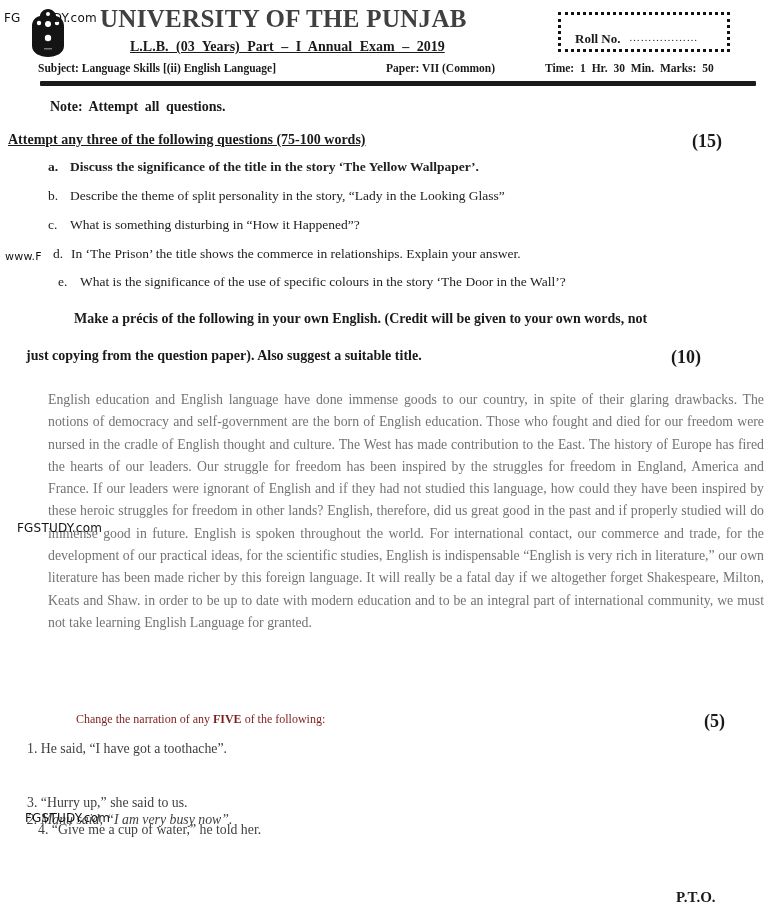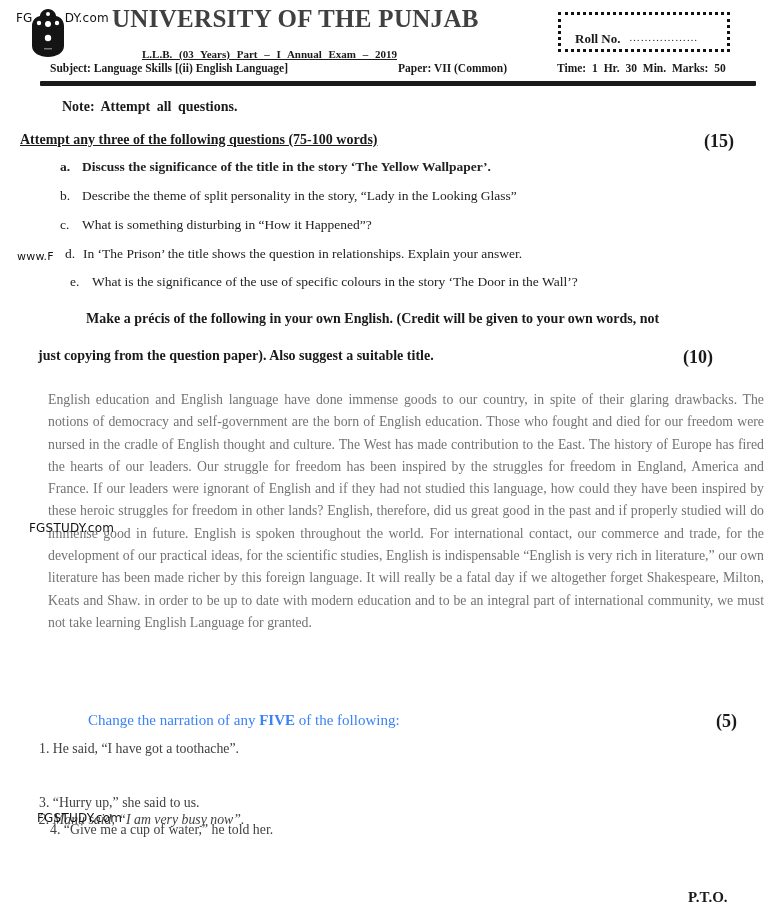--- a/index.html
+++ b/index.html
@@ -1,25 +1,25 @@
 <!DOCTYPE html>
 <html><head>
   <meta charset="utf-8">
   <style>
     * { margin: 0; padding: 0; box-sizing: border-box; }
     html, body { width: 775px; height: 920px; background: #ffffff; overflow: hidden; }
     body { position: relative; font-family: "Liberation Serif", serif; color: #1a1a1a; }
 
-    .abs { position: absolute; white-space: nowrap; margin-left: 12px; }
+    .abs { position: absolute; white-space: nowrap; }
 
     
     .logo { position: absolute; left: 30px; top: 8px; width: 36px; height: 50px; }
     .wm { font-family: "DejaVu Sans", sans-serif; font-weight: normal; color: #111; font-size: 12px; letter-spacing: 0.2px; }
     .uni-title { left: 100px; top: 5px; font-size: 25px; font-weight: bold; letter-spacing: 0.3px; color: #404040; }
-    .exam-line { left: 130px; top: 48px; font-size: 11px; font-weight: bold; text-decoration: underline; word-spacing: 4px; }
+    .exam-line { left: 130px; top: 39px; font-size: 14px; font-weight: bold; text-decoration: underline; word-spacing: 4px; }
     .subject { left: 38px; top: 62px; font-size: 11.5px; font-weight: bold; }
     .paper { left: 386px; top: 62px; font-size: 11.5px; font-weight: bold; }
     .timemarks { left: 545px; top: 62px; font-size: 11.5px; font-weight: bold; word-spacing: 3px; }
     .roll-box { position: absolute; left: 558px; top: 12px; width: 172px; height: 40px; border: 3px dotted #111; }
     .roll-label { position: absolute; left: 14px; top: 16px; font-size: 13px; font-weight: bold; }
     .roll-dots { position: absolute; left: 68px; top: 16px; font-size: 11px; letter-spacing: 0.5px; }
     .rule { position: absolute; left: 40px; top: 81px; width: 716px; height: 5px; background: #1a1a1a; border-radius: 1px; }
 
     .note { left: 50px; top: 99px; font-size: 14px; font-weight: bold; word-spacing: 3px; }
 
@@ -29,21 +29,21 @@
     .item { font-size: 13.5px; color: #222; }
     .item .lbl { display: inline-block; width: 22px; }
 
     .precis-head { font-size: 14px; font-weight: bold; }
 
     .passage {
       position: absolute; left: 48px; top: 389px; width: 716px;
       font-size: 13.8px; line-height: 22.3px; text-align: justify; color: #737373;
     }
 
-    .narr-head { left: 76px; top: 712px; font-size: 15px; color: #3b82f6; }
+    .narr-head { left: 76px; top: 712px; font-size: 12px; color: #7f1d1d; }
     .narr-head b { font-weight: bold; }
     .narr-item { left: 27px; font-size: 13.8px; color: #404040; }
 
     .pto { left: 676px; top: 889px; font-size: 15px; font-weight: bold; }
   </style>
 </head>
 <body>
 
 <svg class="logo" viewBox="0 0 36 50">
   <path d="M18 1 C23 1 26 5 26 8 C31 9 34 13 34 18 L34 38 C34 45 26 49 18 49 C10 49 2 45 2 38 L2 18 C2 13 5 9 10 8 C10 5 13 1 18 1 Z" fill="#141414"></path>
@@ -78,21 +78,21 @@
   <span class="lbl">a.</span><span>Discuss the significance of the title in the story ‘The Yellow Wallpaper’.</span>
 </div>
 <div class="abs item" style="left:48px; top:188px;">
   <span class="lbl">b.</span><span>Describe the theme of split personality in the story, “Lady in the Looking Glass”</span>
 </div>
 <div class="abs item" style="left:48px; top:217px;">
   <span class="lbl">c.</span><span>What is something disturbing in “How it Happened”?</span>
 </div>
 <div class="abs wm" style="left:5px; top:250px; font-size:11px;">www.F</div>
 <div class="abs item" style="left:53px; top:246px;">
-  <span class="lbl" style="width:18px;">d.</span><span>In ‘The Prison’ the title shows the question in relationships. Explain your answer.</span>
+  <span class="lbl" style="width:18px;">d.</span><span>In ‘The Prison’ the title shows the commerce in relationships. Explain your answer.</span>
 </div>
 <div class="abs item" style="left:58px; top:274px;">
   <span class="lbl">e.</span><span>What is the significance of the use of specific colours in the story ‘The Door in the Wall’?</span>
 </div>
 
 <div class="abs precis-head" style="left:74px; top:311px;">Make a précis of the following in your own English. (Credit will be given to your own words, not</div>
 <div class="abs precis-head" style="left:26px; top:348px;">just copying from the question paper). Also suggest a suitable title.</div>
 <div class="abs marks" style="left:671px; top:347px;">(10)</div>
 
 <div class="passage">English education and English language have done immense goods to our country, in spite of their glaring drawbacks. The notions of democracy and self-government are the born of English education. Those who fought and died for our freedom were nursed in the cradle of English thought and culture. The West has made contribution to the East. The history of Europe has fired the hearts of our leaders. Our struggle for freedom has been inspired by the struggles for freedom in England, America and France. If our leaders were ignorant of English and if they had not studied this language, how could they have been inspired by these heroic struggles for freedom in other lands? English, therefore, did us great good in the past and if properly studied will do immense good in future. English is spoken throughout the world. For international contact, our commerce and trade, for the development of our practical ideas, for the scientific studies, English is indispensable “English is very rich in literature,” our own literature has been made richer by this foreign language. It will really be a fatal day if we altogether forget Shakespeare, Milton, Keats and Shaw. in order to be up to date with modern education and to be an integral part of international community, we must not take learning English Language for granted.</div>

